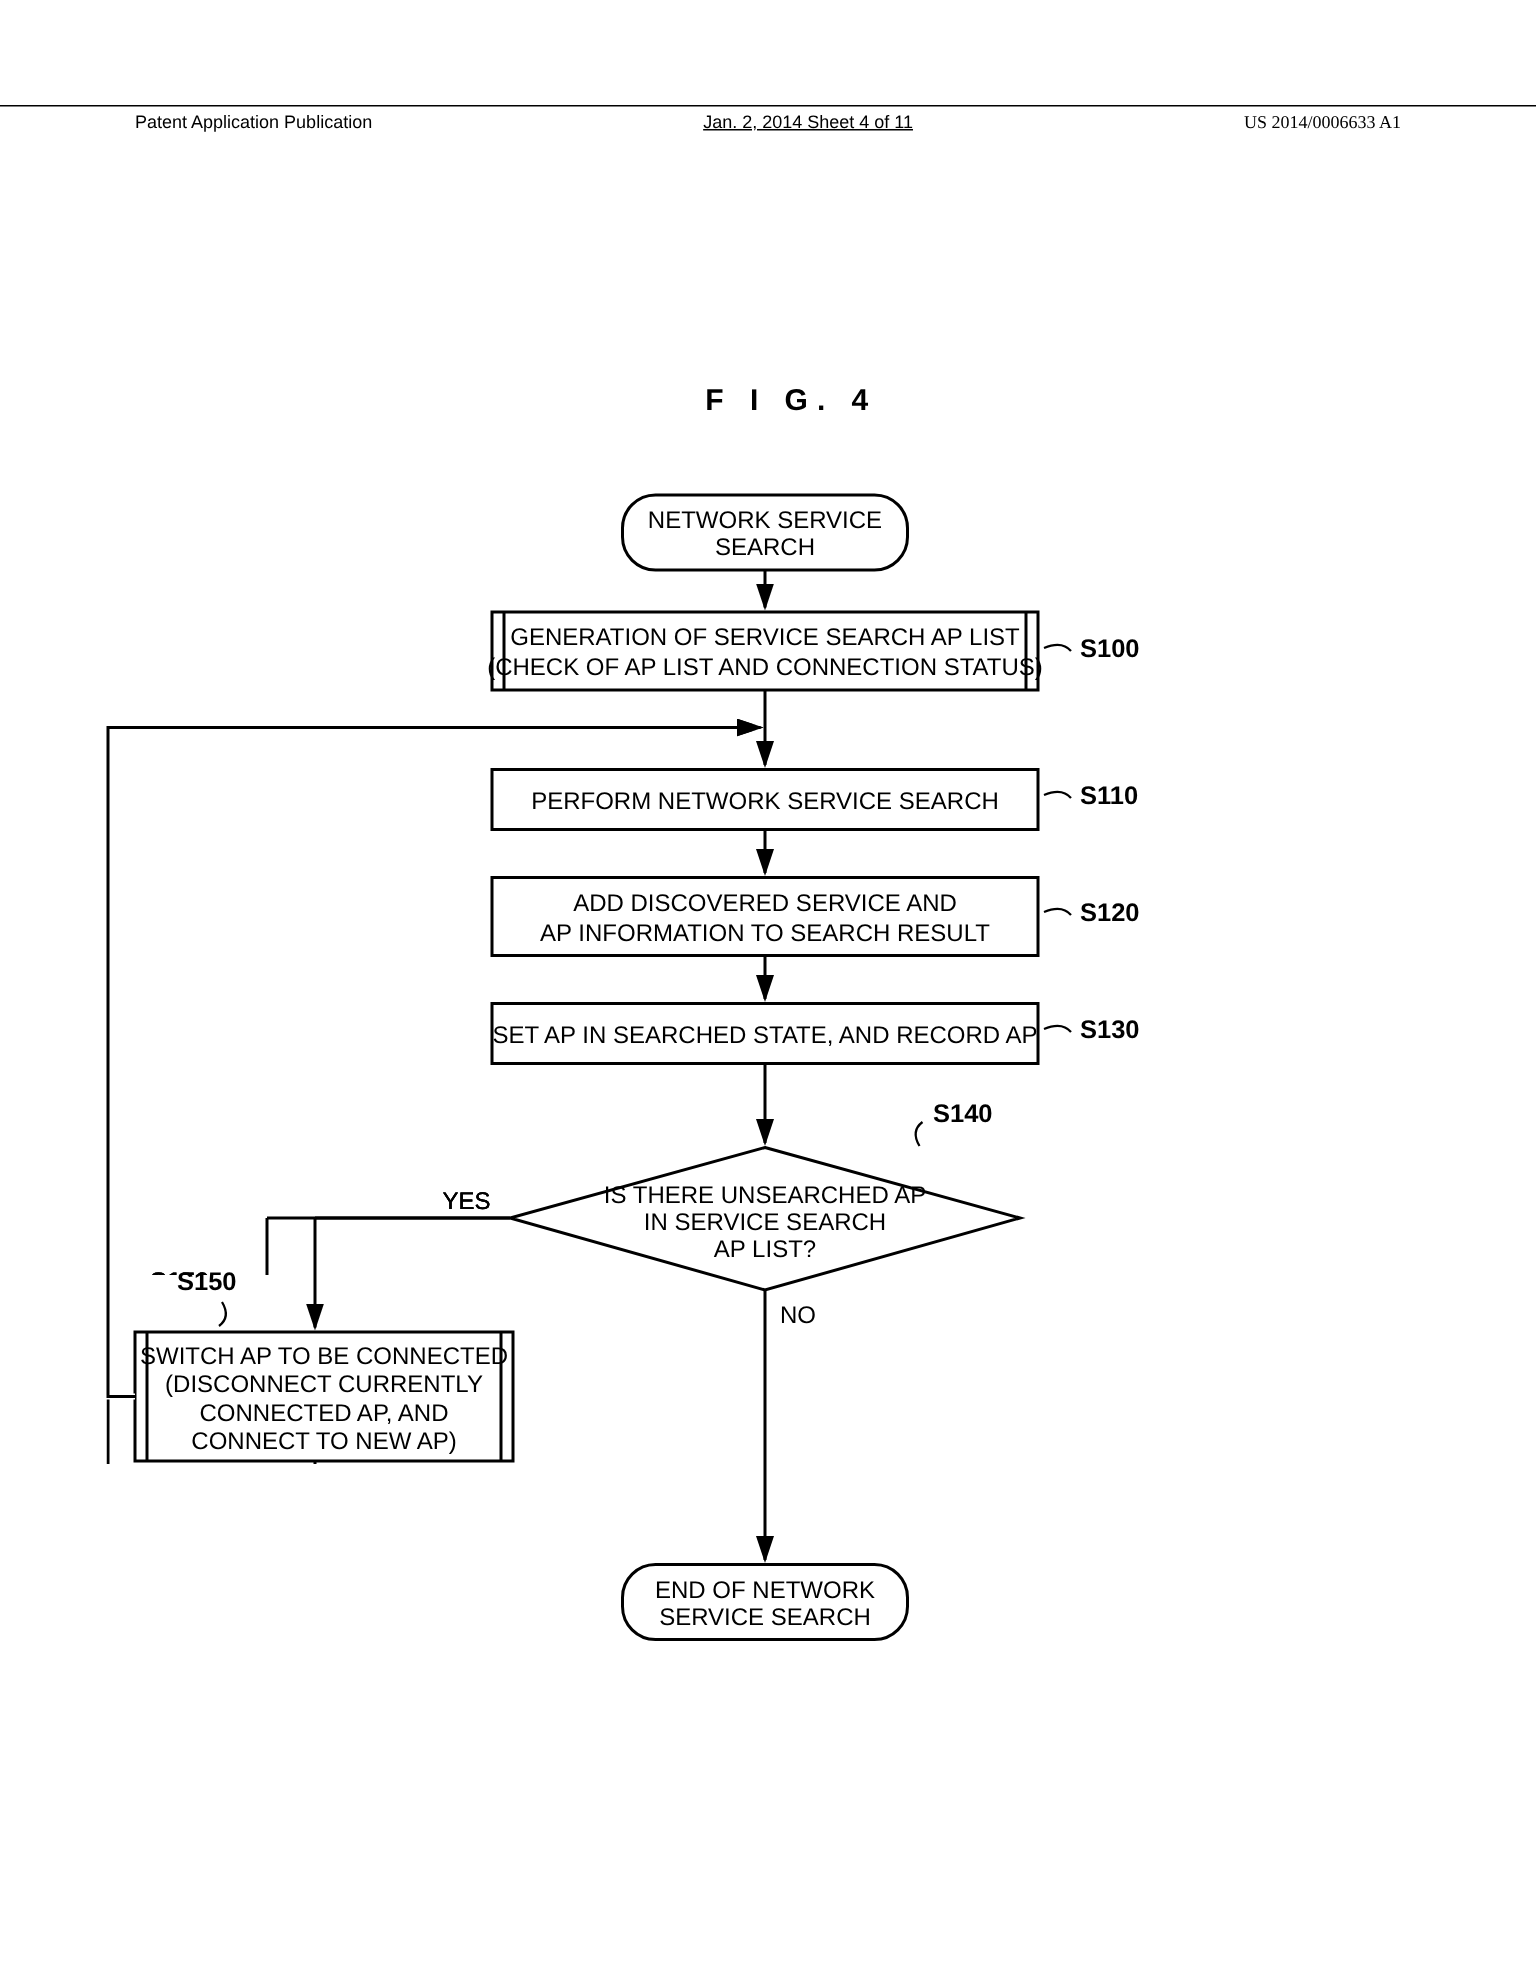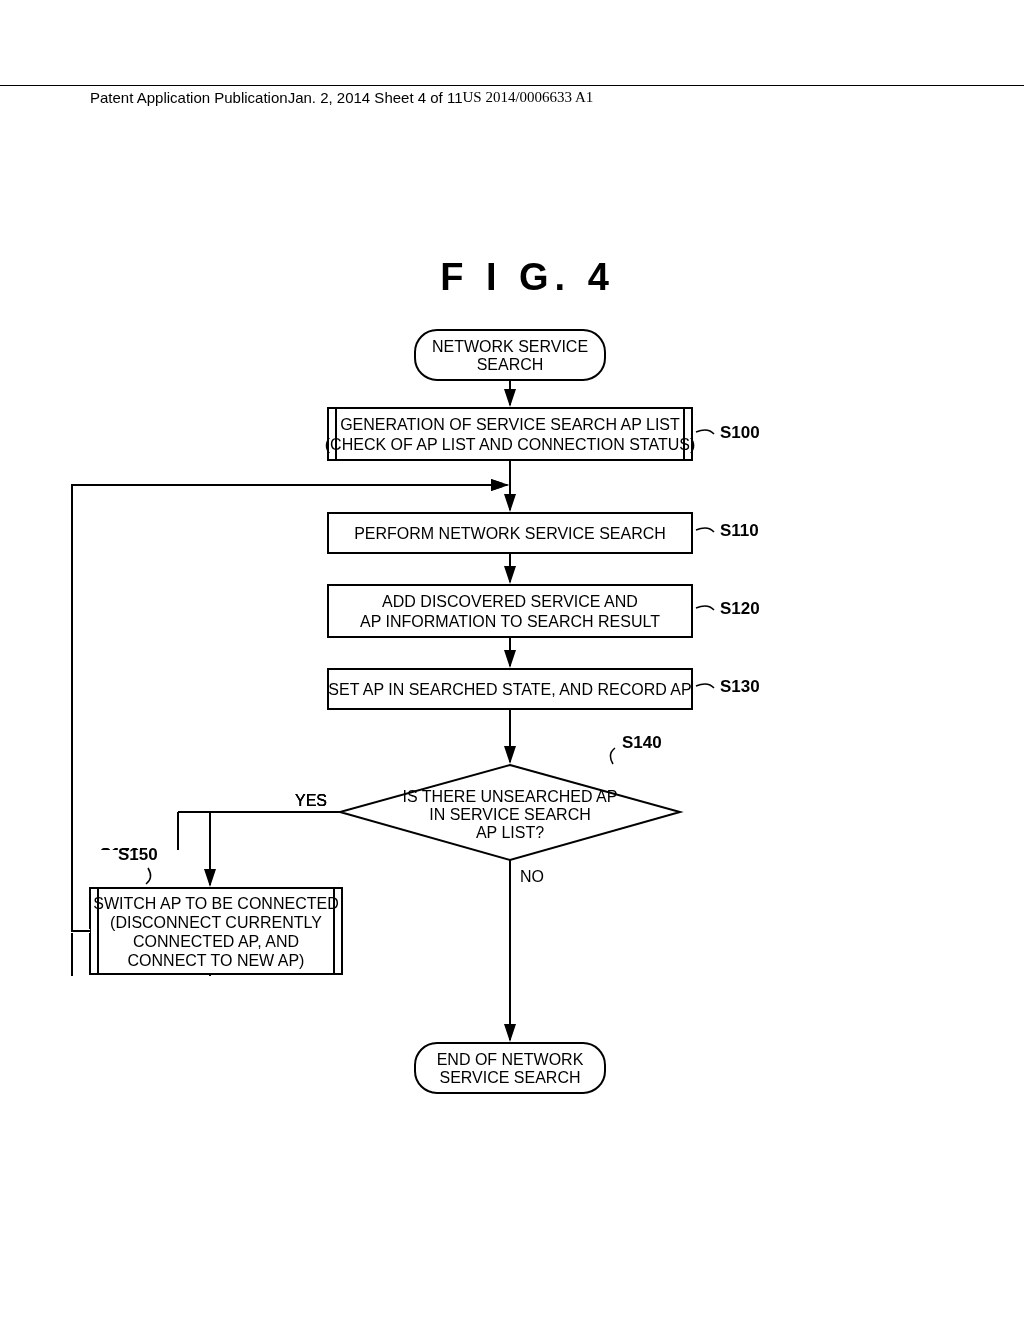--- a/index.html
+++ b/index.html
@@ -5,40 +5,40 @@
   * { box-sizing: border-box; margin: 0; padding: 0; }
   body {
     font-family: Arial, Helvetica, sans-serif;
     background: #fff;
     width: 1024px;
     height: 1320px;
     position: relative;
   }
   .page-header {
     position: absolute;
-    top: 85px;
+    top: 70px;
     left: 0;
     width: 100%;
     border-top: 1.5px solid #000;
     display: flex;
-    justify-content: flex-start;
+    justify-content: space-between;
     padding: 0 90px;
-    font-size: 15px;
+    font-size: 12px;
   }
   .page-header span { padding-top: 3px; display: inline-block; }
   .hdr-left { font-weight: normal; }
-  .hdr-center { text-align: center; }
+  .hdr-center { text-align: center; text-decoration: underline; }
   .hdr-right { font-weight: normal; font-family: Liberation Serif, serif; }
   .figure-title {
     position: absolute;
     top: 256px;
     left: 0;
     width: 100%;
     text-align: center;
-    font-size: 38px;
+    font-size: 20px;
     font-weight: bold;
     letter-spacing: 6px;
     padding-left: 31px;
   }
   .flowchart {
     position: absolute;
     top: 320px;
     left: 60px;
     width: 900px;
     height: 790px;

